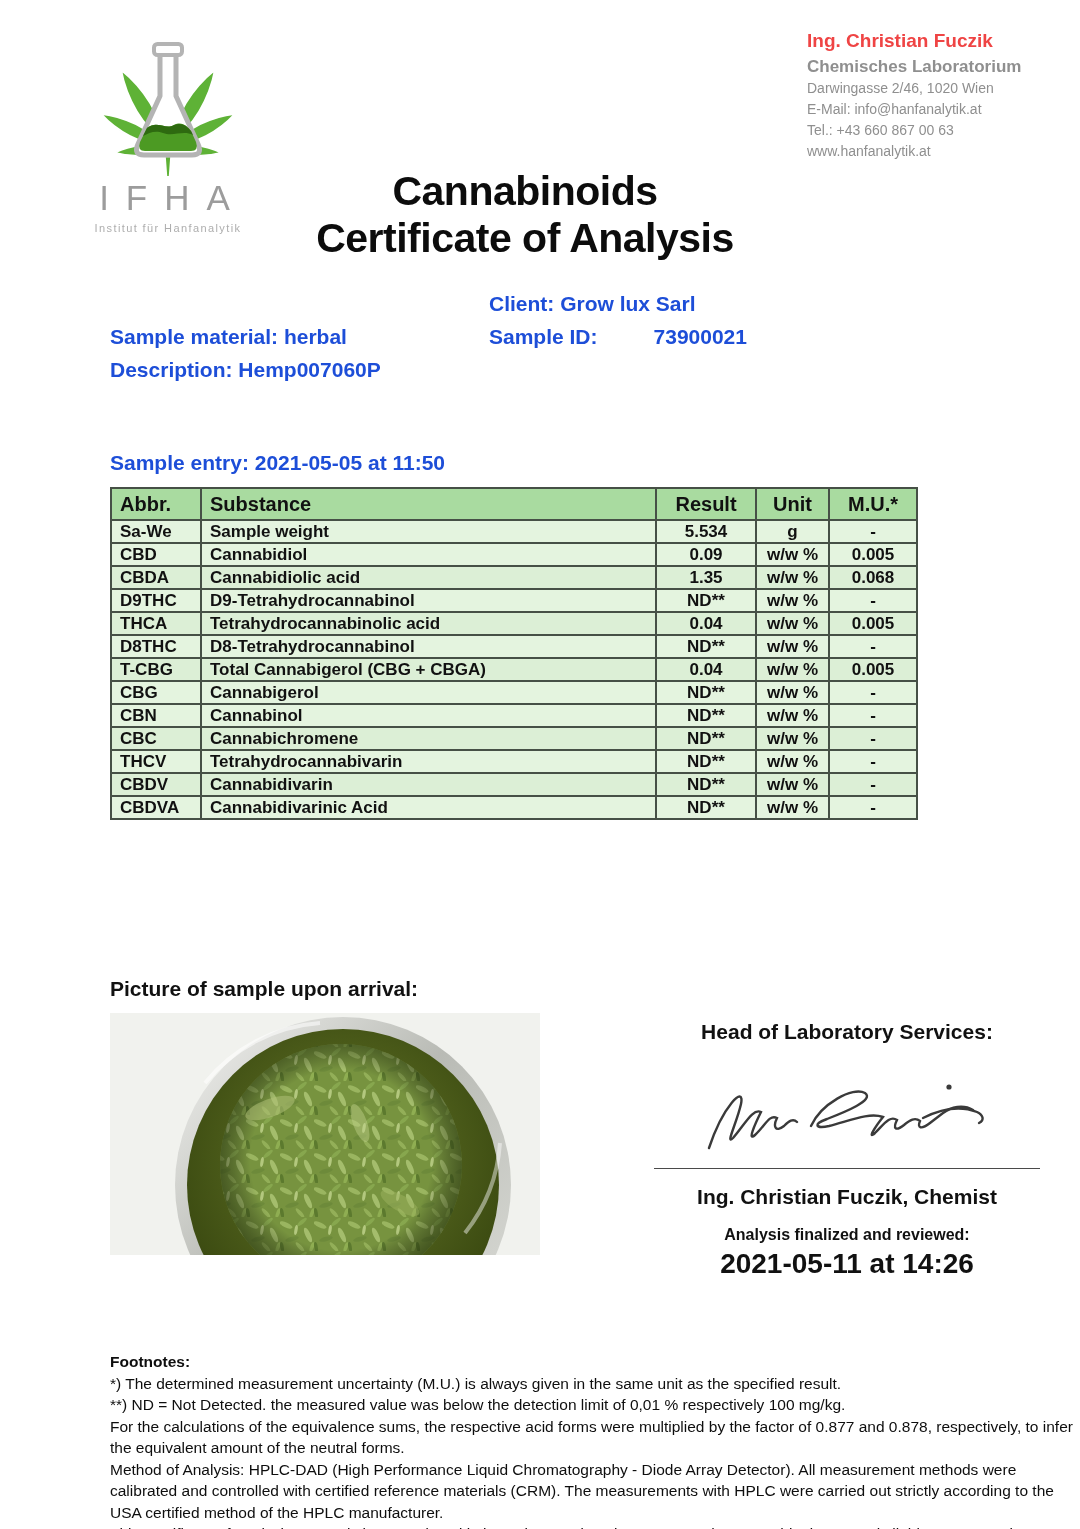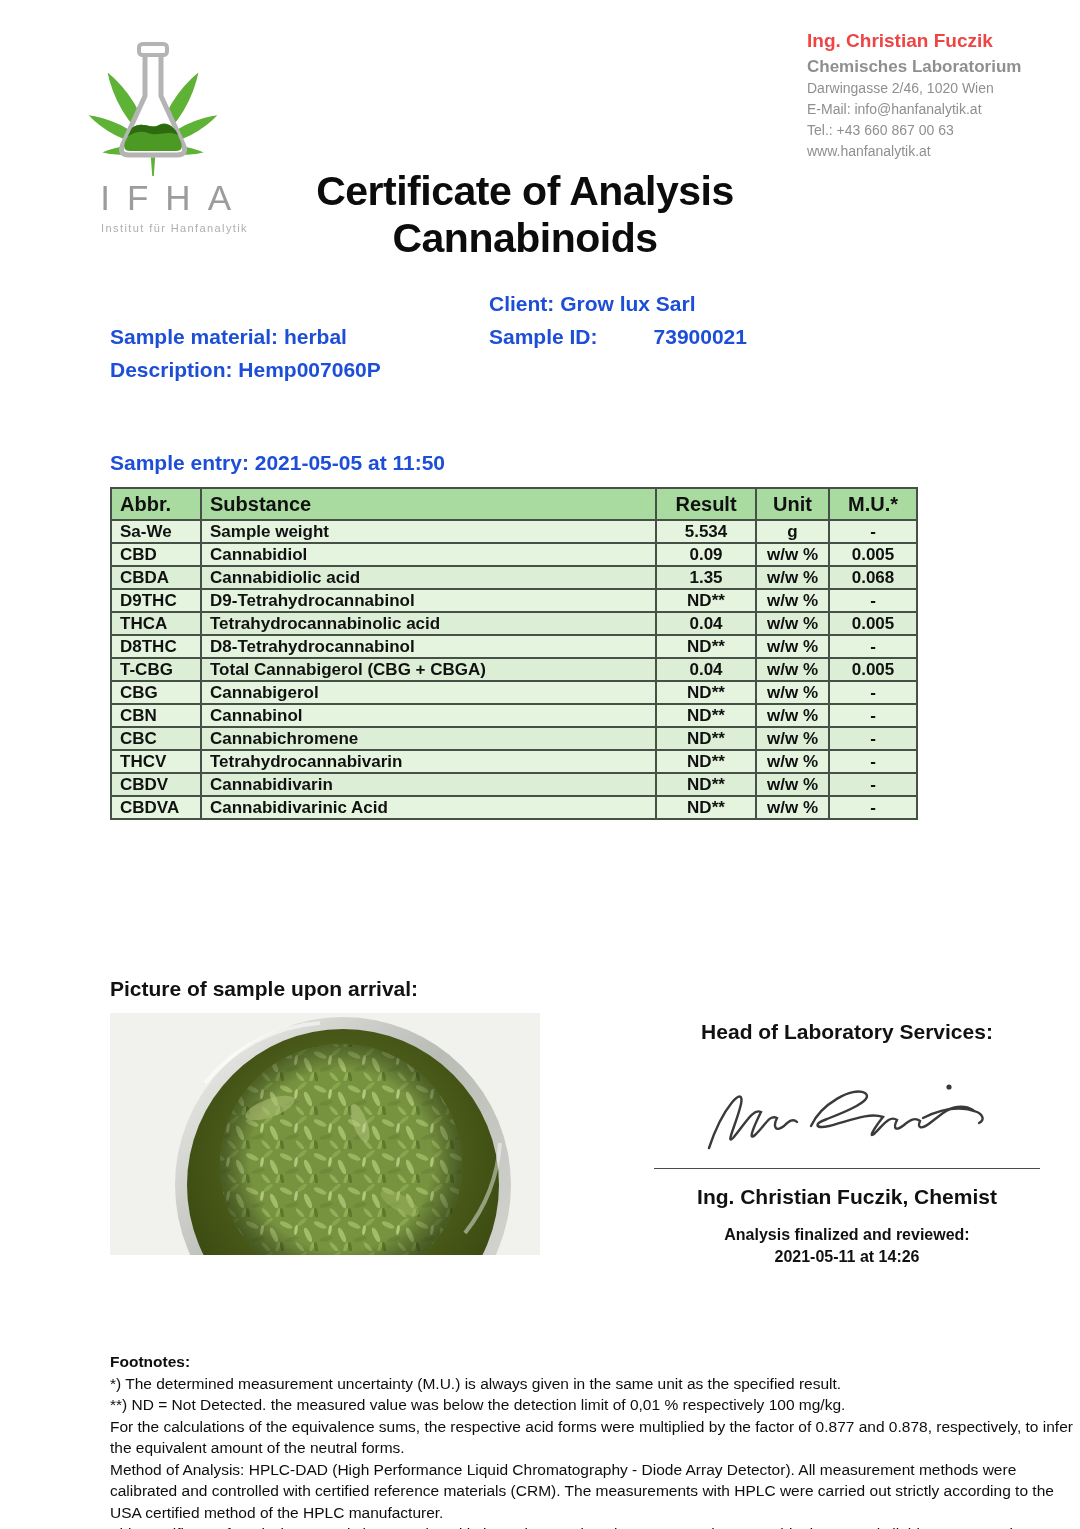--- a/index.html
+++ b/index.html
@@ -1,20 +1,20 @@
 <!DOCTYPE html>
 <html style="--hdr: #a9dba0; --row: #e4f4df; --rowalt: #dcefd6; --tborder: #465046; --leaf: #5eb236; --liquid: #4c9a23;"><head>
 <meta charset="utf-8">
 <style>
   html,body{margin:0;padding:0;background:#fff;}
   #page{position:relative;width:1080px;height:1529px;background:#ffffff;overflow:hidden;
         font-family:"Liberation Sans",sans-serif;color:#111;}
 
   
-  .logo-block{position:absolute;left:58px;top:26px;width:190px;text-align:right;}
+  .logo-block{position:absolute;left:73px;top:26px;width:190px;text-align:center;}
   .logo-svg{display:block;margin:0 auto;}
   .leaf{fill:var(--leaf,#5eb236);}
   .liquid{fill:var(--liquid,#4c9a23);}
   .logo-acronym{font-size:35px;color:#9c9c9c;letter-spacing:17px;margin-top:2px;margin-left:10px;}
   .logo-subtitle{font-size:11px;color:#aeaeae;letter-spacing:1.4px;margin-top:4px;}
 
   
   .contact{position:absolute;left:807px;top:30px;width:250px;color:#8f8f8f;}
   .contact-name{font-size:19px;font-weight:700;color:#ef4444;margin-bottom:3px;}
   .contact-line{font-size:14px;line-height:21px;font-weight:400;}
@@ -48,21 +48,21 @@
   .pic-label{position:absolute;left:110px;top:977px;font-size:21px;font-weight:700;}
   .photo{position:absolute;left:110px;top:1013px;width:430px;height:242px;}
 
   
   .sigcol{position:absolute;left:650px;top:1020px;width:394px;text-align:center;}
   .sig-heading{font-size:21px;font-weight:700;}
   .sig-svg{display:block;margin:16px auto 0;}
   .sig-line{border:none;border-top:1.5px solid #4a4a4a;margin:0 4px 16px;}
   .sig-name{font-size:21px;font-weight:700;}
   .sig-finalized{font-size:16px;font-weight:700;margin-top:17px;}
-  .sig-date{font-size:16px;font-weight:700;margin-top:4px;}
+  .sig-date{font-size:28px;font-weight:700;margin-top:4px;}
 
   
   .footnotes{position:absolute;left:110px;top:1351px;width:976px;
              font-size:15.5px;line-height:21.5px;color:#0e0e0e;}
   .footnote-heading{font-weight:700;}
   .footnote-line{font-weight:400;}
 </style>
 </head>
 <body>
 
@@ -96,22 +96,22 @@
     <div>
         <div class="contact-line">Chemisches Laboratorium</div>
         <div class="contact-line">Darwingasse 2/46, 1020 Wien</div>
         <div class="contact-line">E-Mail: info@hanfanalytik.at</div>
         <div class="contact-line">Tel.: +43 660 867 00 63</div>
         <div class="contact-line">www.hanfanalytik.at</div>
       </div>
   </div>
 
   <div class="title">
+    <div>Cannabinoids</div>
     <div>Certificate of Analysis</div>
-    <div>Cannabinoids</div>
   </div>
 
   <div class="info client-line">Client: Grow lux Sarl</div>
   <div class="info material-line">Sample material: herbal</div>
   <div class="info sampleid-line"><span>Sample ID:</span><span class="sampleid-value">73900021</span></div>
   <div class="info description-line">Description: Hemp007060P</div>
   <div class="info entry-line">Sample entry: 2021-05-05 at 11:50</div>
 
   <table class="results">
     <colgroup>

